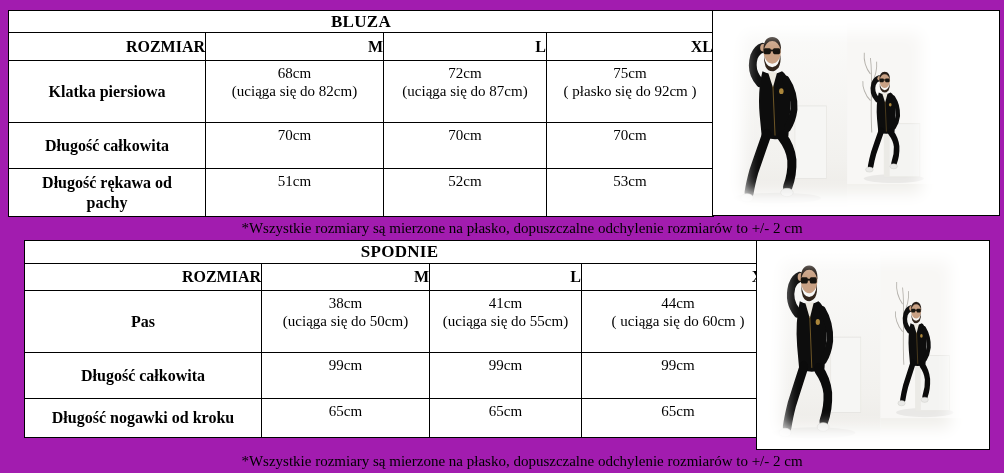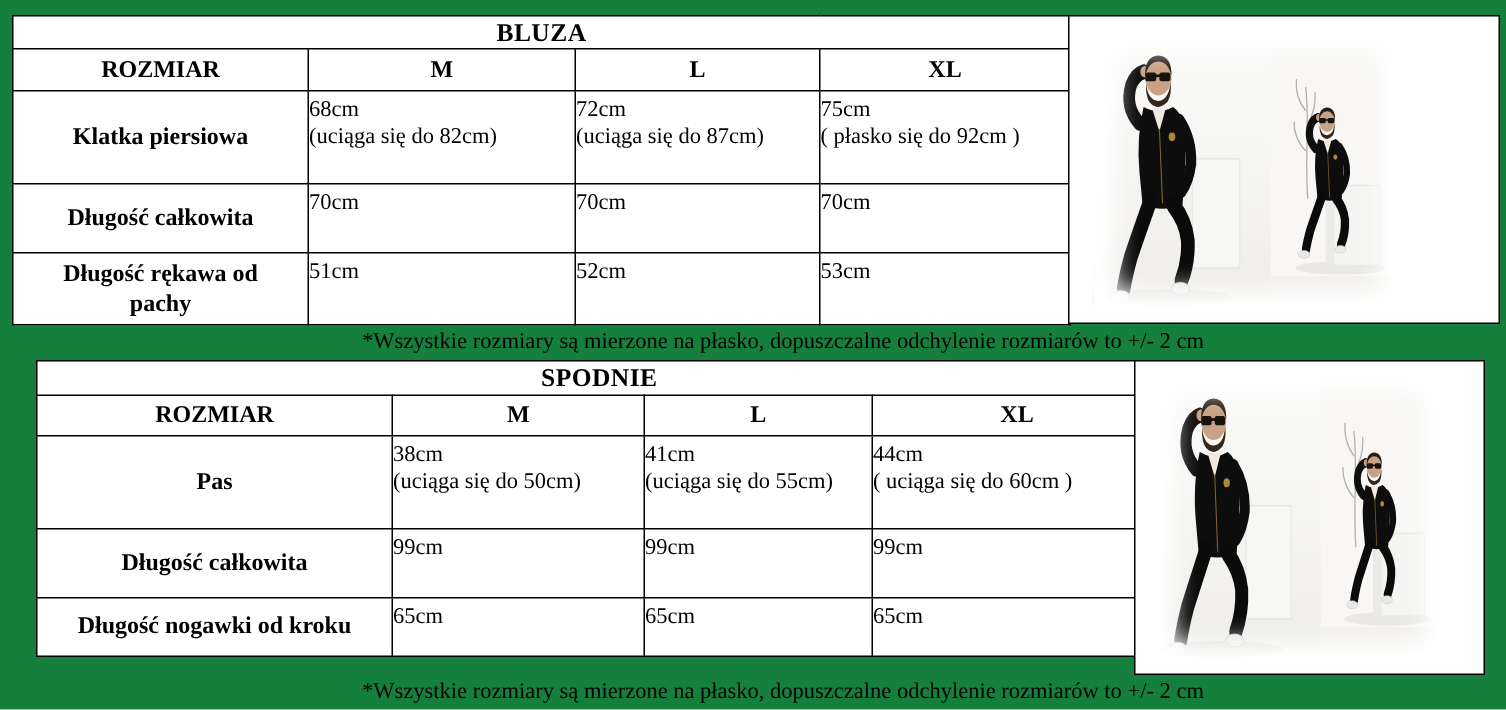--- a/index.html
+++ b/index.html
@@ -1,52 +1,53 @@
 <!DOCTYPE html>
 <html><head>
 <meta charset="utf-8">
 <style>
   * { margin: 0; padding: 0; box-sizing: border-box; }
   html, body { width: 1004px; height: 473px; background: #ffffff; overflow: hidden; }
   body { font-family: "Liberation Serif", "DejaVu Serif", serif; color: #000; position: relative; }
 
-  .page { position: absolute; inset: 0; background: #15803d; }
+  .page { position: absolute; inset: 0; background: #a21caf; }
 
   table.size-table {
     position: absolute;
     border-collapse: collapse;
     table-layout: fixed;
     background: #fff;
   }
   table.size-table td {
     border: 1.5px solid #000;
     overflow: hidden;
   }
   td.title-cell {
     text-align: center;
     vertical-align: middle;
     font-weight: bold;
     font-size: 17px;
     letter-spacing: 0.3px;
   }
   td.head-cell {
-    text-align: center;
+    text-align: right;
     vertical-align: middle;
     font-weight: bold;
     font-size: 16px;
   }
   td.label-cell {
     text-align: center;
     vertical-align: middle;
     font-weight: bold;
     font-size: 16px;
     padding: 0 14px;
     line-height: 1.25;
   }
   td.value-cell {
+    text-align: center;
     vertical-align: top;
     font-size: 15px;
     padding-top: 4px;
     line-height: 1.18;
   }
   td.value-cell span { display: block; }
 
   .footnote {
     position: absolute;
     left: 8px;

